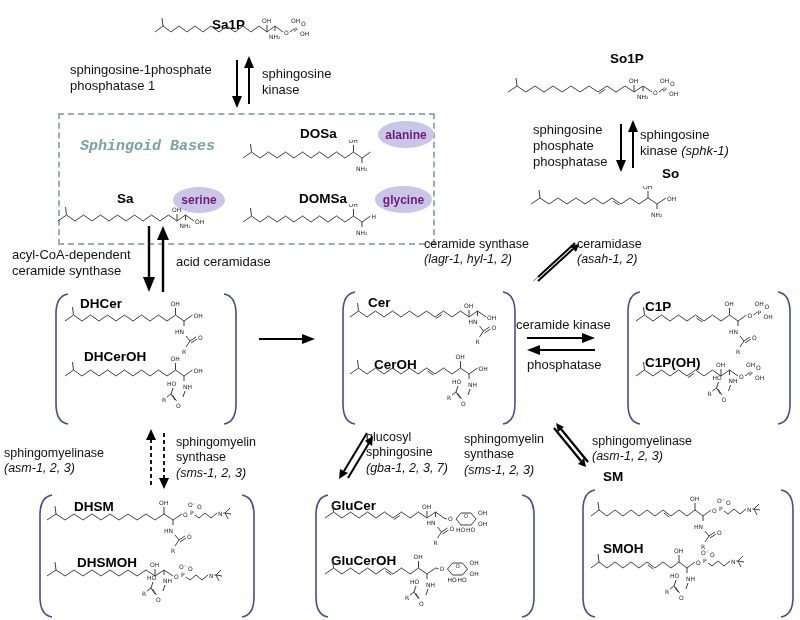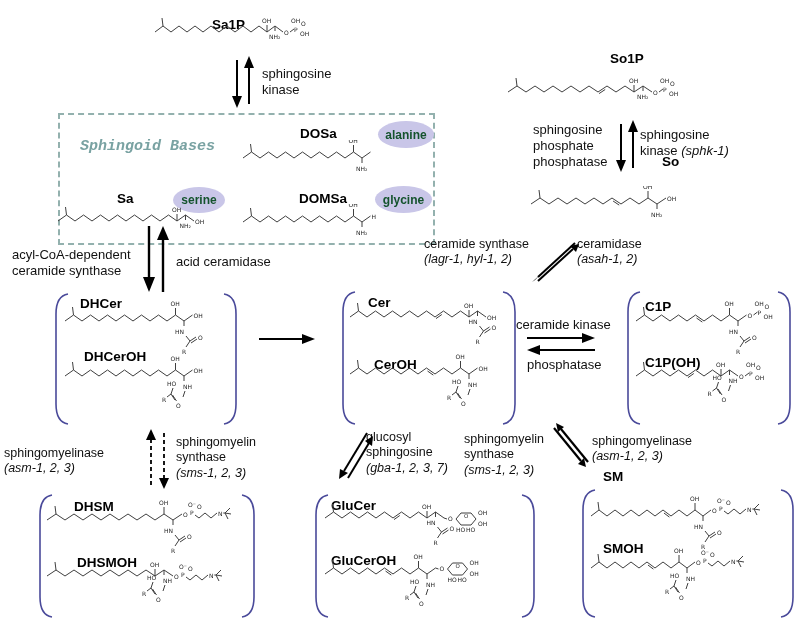--- a/index.html
+++ b/index.html
@@ -6,21 +6,21 @@
   .canvas{position:relative;width:800px;height:620px;background:#ffffff;
           font-family:"Liberation Sans",sans-serif;overflow:hidden;color:#000;}
   .cmp{position:absolute;font-weight:bold;font-size:13.5px;white-space:nowrap;}
   .enz{position:absolute;font-size:13px;line-height:1.22;color:#111;}
   .enz-sm{font-size:12.5px;}
   .enz .enz-name{white-space:pre-line;}
   .gene{font-style:italic;}
   .gene-block .gene{display:block;}
   .tag{position:absolute;background:var(--tag-bg,#c9c6e8);border-radius:50%;
        display:flex;align-items:center;justify-content:center;
-       font-weight:bold;font-size:12px;color:#14532d;}
+       font-weight:bold;font-size:12px;color:#701a75;}
   .sphingoid-title{position:absolute;font-weight:bold;font-style:italic;
        font-size:15px;color:var(--sphingoid-title,#79a2a2);white-space:nowrap;font-family:Liberation Mono, monospace;}
   .dashedbox{position:absolute;border:2px dashed var(--dashed-box,#93b1ae);}
   .molwrap,.bracket,.arrow{position:absolute;}
   svg{display:block;}
 </style>
 </head>
 <body>
 
 <div class="canvas">
@@ -64,21 +64,21 @@
     </div>
   <div class="bracket" style="left:579px;top:488px;width:218px;height:131px">
       <svg width="218" height="131">
         <path d="M16,2 Q4,4 4,22 L4,109 Q4,127 16,129" fill="none" stroke="#4a4a9a" stroke-width="1.6"></path>
         <path d="M202,2 Q214,4 214,22 L214,109 Q214,127 202,129" fill="none" stroke="#4a4a9a" stroke-width="1.6"></path>
       </svg>
     </div>
 
   <div class="cmp" style="left:212px;top:17px">Sa1P</div>
   <div class="cmp" style="left:610px;top:51px">So1P</div>
-  <div class="cmp" style="left:662px;top:154px">So</div>
+  <div class="cmp" style="left:662px;top:166px">So</div>
   <div class="cmp" style="left:300px;top:126px">DOSa</div>
   <div class="cmp" style="left:117px;top:191px">Sa</div>
   <div class="cmp" style="left:299px;top:191px">DOMSa</div>
   <div class="cmp" style="left:80px;top:296px">DHCer</div>
   <div class="cmp" style="left:84px;top:349px">DHCerOH</div>
   <div class="cmp" style="left:368px;top:295px">Cer</div>
   <div class="cmp" style="left:374px;top:357px">CerOH</div>
   <div class="cmp" style="left:645px;top:299px">C1P</div>
   <div class="cmp" style="left:645px;top:355px">C1P(OH)</div>
   <div class="cmp" style="left:74px;top:499px">DHSM</div>
@@ -451,20 +451,23 @@
         <line x1="124" y1="18" x2="130" y2="13" stroke="#3f3f3f" stroke-width="1"></line>
         <line x1="130" y1="13" x2="136" y2="18" stroke="#3f3f3f" stroke-width="1"></line>
         <line x1="136" y1="18" x2="142" y2="13" stroke="#3f3f3f" stroke-width="1"></line>
         <text x="143" y="16" font-size="6" fill="#222" font-family="&quot;DejaVu Sans&quot;,sans-serif">N⁺</text>
         <line x1="150" y1="13" x2="155" y2="8" stroke="#3f3f3f" stroke-width="1"></line>
         <line x1="150" y1="13" x2="156" y2="14" stroke="#3f3f3f" stroke-width="1"></line>
         <line x1="150" y1="13" x2="153" y2="19" stroke="#3f3f3f" stroke-width="1"></line>
       </svg>
     </div>
 
+  <div class="enz" style="left:70px;top:62px;text-align:left">
+    <span class="enz-name">sphingosine-1phosphate
+phosphatase 1</span></div>
   <div class="enz" style="left:262px;top:66px">
     <span class="enz-name">sphingosine
 kinase</span></div>
   <div class="enz" style="left:533px;top:122px">
     <span class="enz-name">sphingosine
 phosphate
 phosphatase</span></div>
   <div class="enz" style="left:640px;top:127px;width:130px">
     <span class="enz-name">sphingosine
 </span><span class="enz-name">kinase</span>

